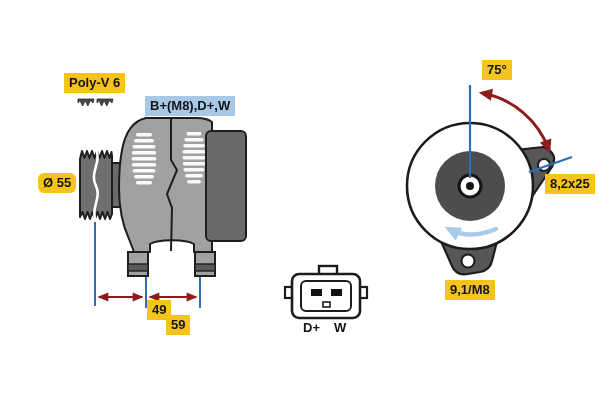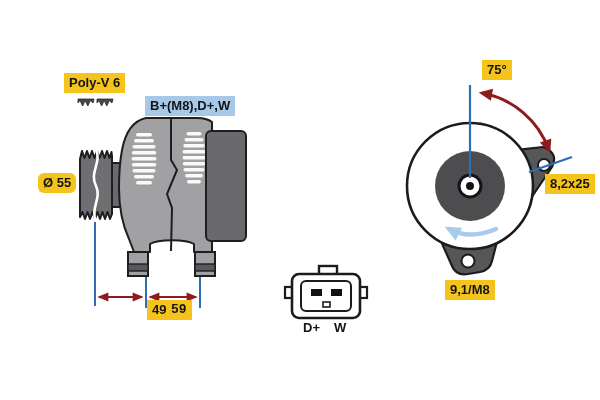--- a/index.html
+++ b/index.html
@@ -118,20 +118,20 @@
       <line x1="470" y1="85" x2="470" y2="178" stroke="#2F6EB6" stroke-width="2.2"></line>
       <line x1="529" y1="172" x2="572" y2="157" stroke="#2F6EB6" stroke-width="2.2"></line>
       <path d="M482,93 A88,88 0 0 1 549,150" fill="none" stroke="#8E1B1E" stroke-width="3" marker-start="url(#mRarc)" marker-end="url(#mRarc)"></path>
     </g>
   </svg>
 
   <div class="lbl yellow" style="left:64px;top:73px;">Poly-V 6</div>
   <div class="lbl bluebg" style="left:145px;top:96px;">B+(M8),D+,W</div>
   <div class="lbl yellow" style="left:38px;top:173px;border-radius:6px;">Ø 55</div>
   <div class="lbl yellow" style="left:109px;top:300px;margin-left:38px;">49</div>
-  <div class="lbl yellow" style="left:166px;top:300px;font-family:Liberation Mono, monospace;">59</div>
+  <div class="lbl yellow" style="left:166px;top:315px;">59</div>
   <div class="lbl plain" style="left:303px;top:320px;">D+</div>
   <div class="lbl plain" style="left:334px;top:320px;">W</div>
   <div class="lbl yellow" style="left:482px;top:60px;">75°</div>
   <div class="lbl yellow" style="left:545px;top:174px;">8,2x25</div>
   <div class="lbl yellow" style="left:445px;top:280px;">9,1/M8</div>
 
 </div>
 
 </body></html>

